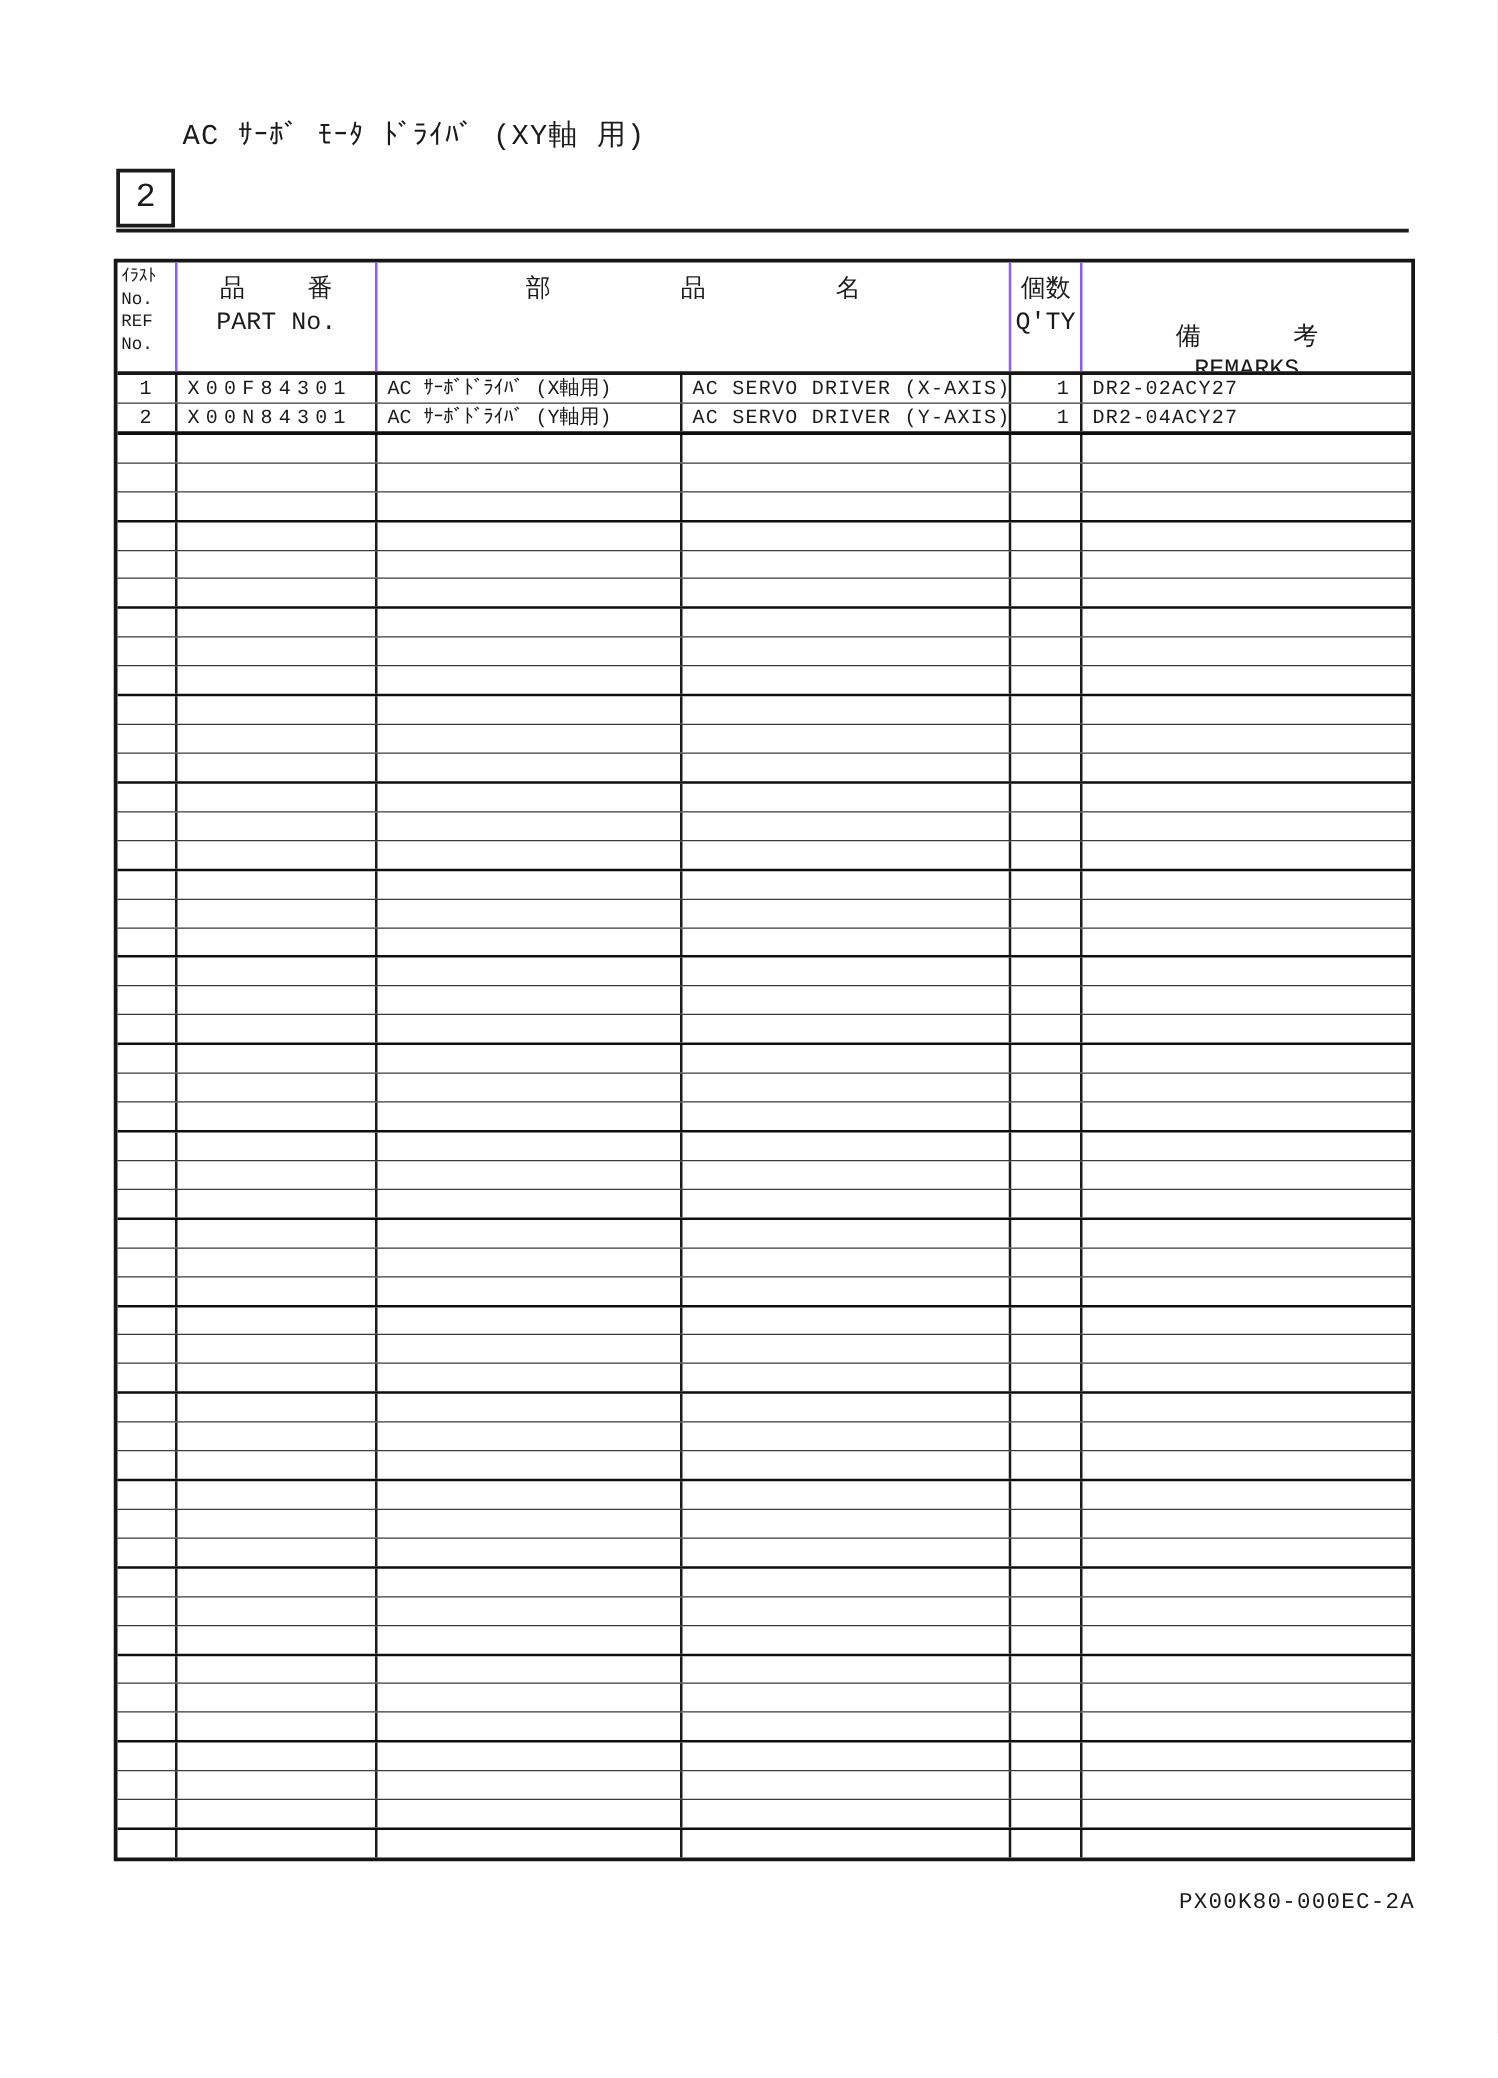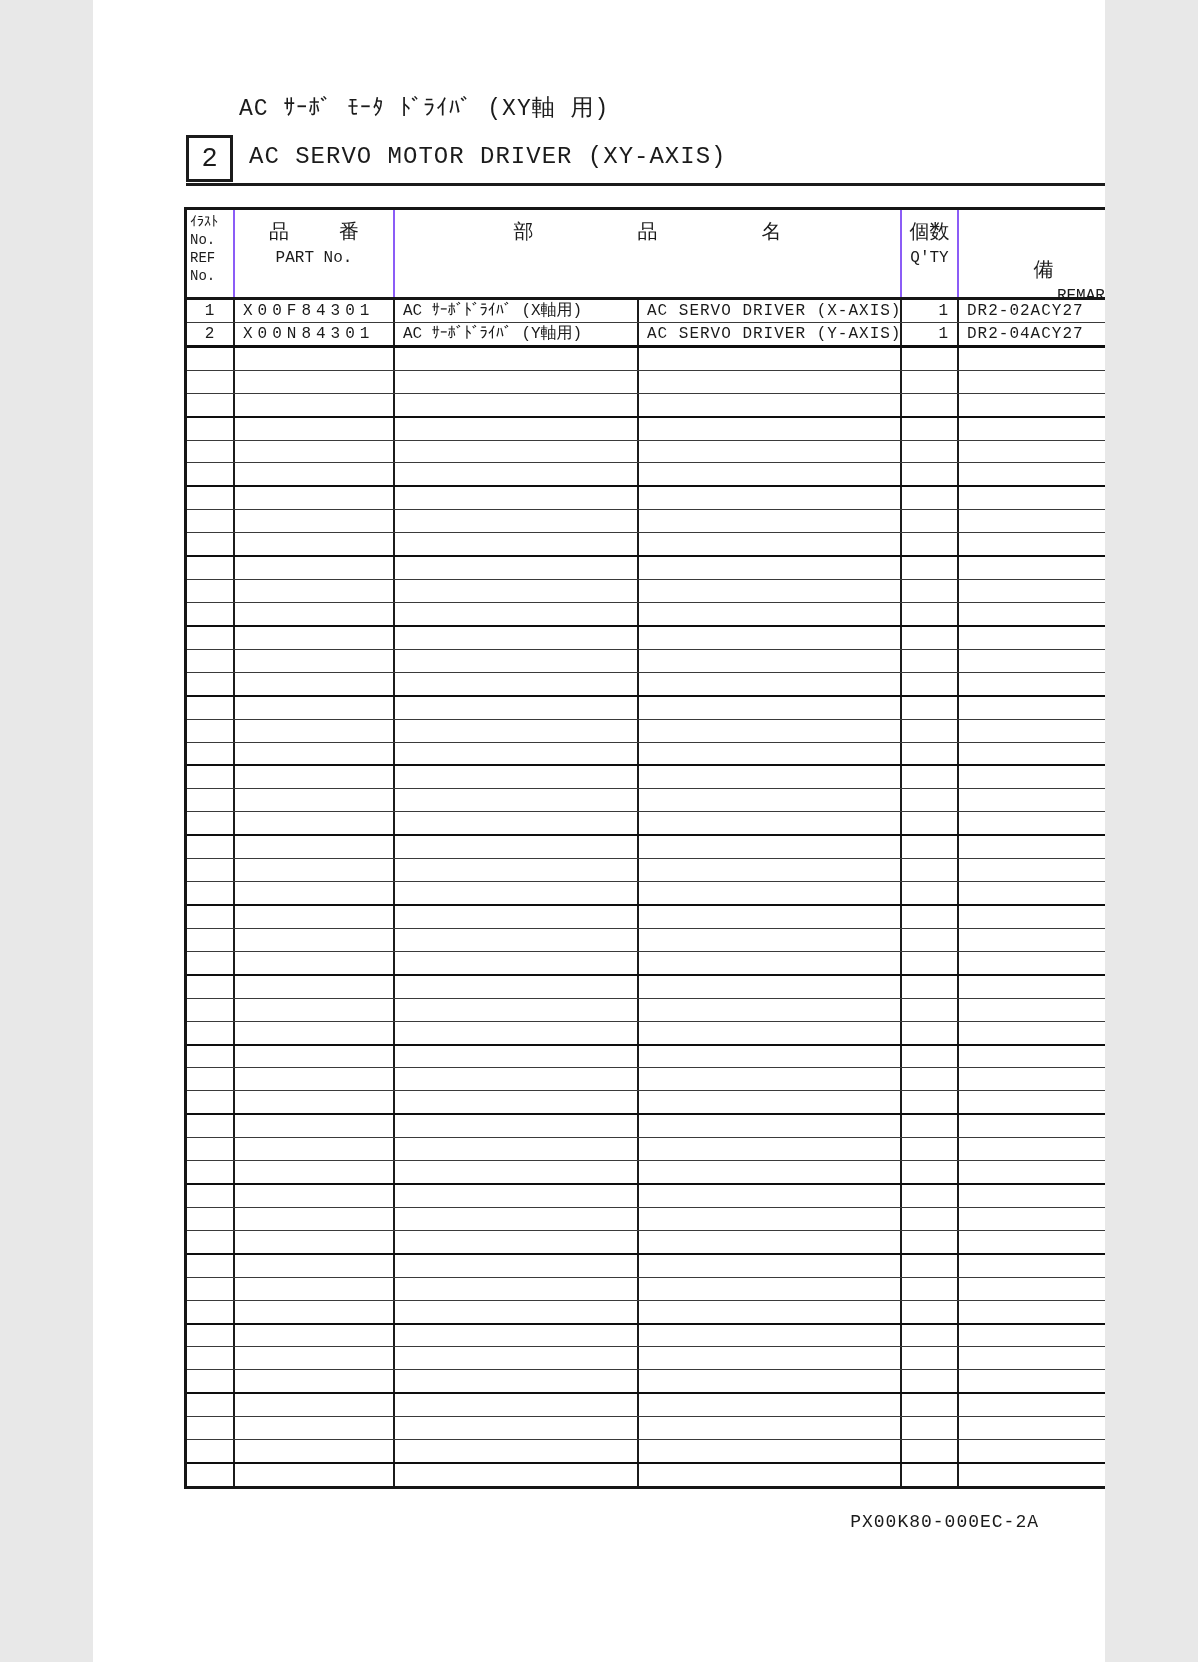--- a/index.html
+++ b/index.html
@@ -1,19 +1,19 @@
 <!DOCTYPE html>
 <html><head>
 <meta charset="utf-8">
 <style>
   * { box-sizing: border-box; margin: 0; padding: 0; }
   html,body { background:#e8e8e8; }
   .page {
     position: relative;
-    width: 1012px; height: 1662px;
+    width: 1198px; height: 1662px;
     margin: 0 auto;
     background: #ffffff;
     color: #1b1b1b;
     font-family: "Liberation Mono", "DejaVu Sans Mono", monospace;
     overflow: hidden;
   }
 
   
   .jp-title {
     position: absolute; left: 146px; top: 92px;
@@ -51,21 +51,21 @@
     display: grid;
     grid-template-columns: 48px 160px 507px 57px 1fr;
     border-bottom: 3px solid #161616;
   }
   .th {
     border-right: 2px solid #8b5cf6;
     text-align: center; padding-top: 9px; overflow: hidden;
   }
   .th:last-child { border-right: none; margin-top: 38px; }
   .th .jp { font-size: 20px; line-height: 27px; white-space: nowrap; }
-  .th .en { font-size: 16px; line-height: 25px; white-space: nowrap; }
+  .th .en { font-size: 20px; line-height: 25px; white-space: nowrap; }
   .th-ref { text-align: left; padding: 3px 2px 0 3px; }
   .th-ref div { font-size: 14px; line-height: 18px; white-space: nowrap; }
   .sp25 { letter-spacing: 2.5em; margin-right: -2.5em; font-family: Liberation Mono, monospace; }
   .sp52 { letter-spacing: 5.2em; margin-right: -5.2em; }
   .sp37 { letter-spacing: 3.7em; margin-right: -3.7em; }
 
   .tbody { flex: 1 1 auto; display: flex; flex-direction: column; }
   .trow {
     flex: 1 1 0;
     display: grid;
@@ -102,21 +102,20 @@
 <body>
 
 <div class="page">
 
   <div class="jp-title">AC ｻｰﾎﾞ ﾓｰﾀ ﾄﾞﾗｲﾊﾞ  (XY軸 用)</div>
 
   <div class="section-row">
     <div class="sec-box">
       <span>2</span>
     </div>
-    <div class="sec-title">AC SERVO MOTOR DRIVER (XY-AXIS)</div>
   </div>
   <div class="title-rule"></div>
 
   <div class="ptable">
     <div class="thead">
       <div class="th th-ref">
         <div>ｲﾗｽﾄ</div>
         <div>No.</div>
         <div>REF</div>
         <div>No.</div>

